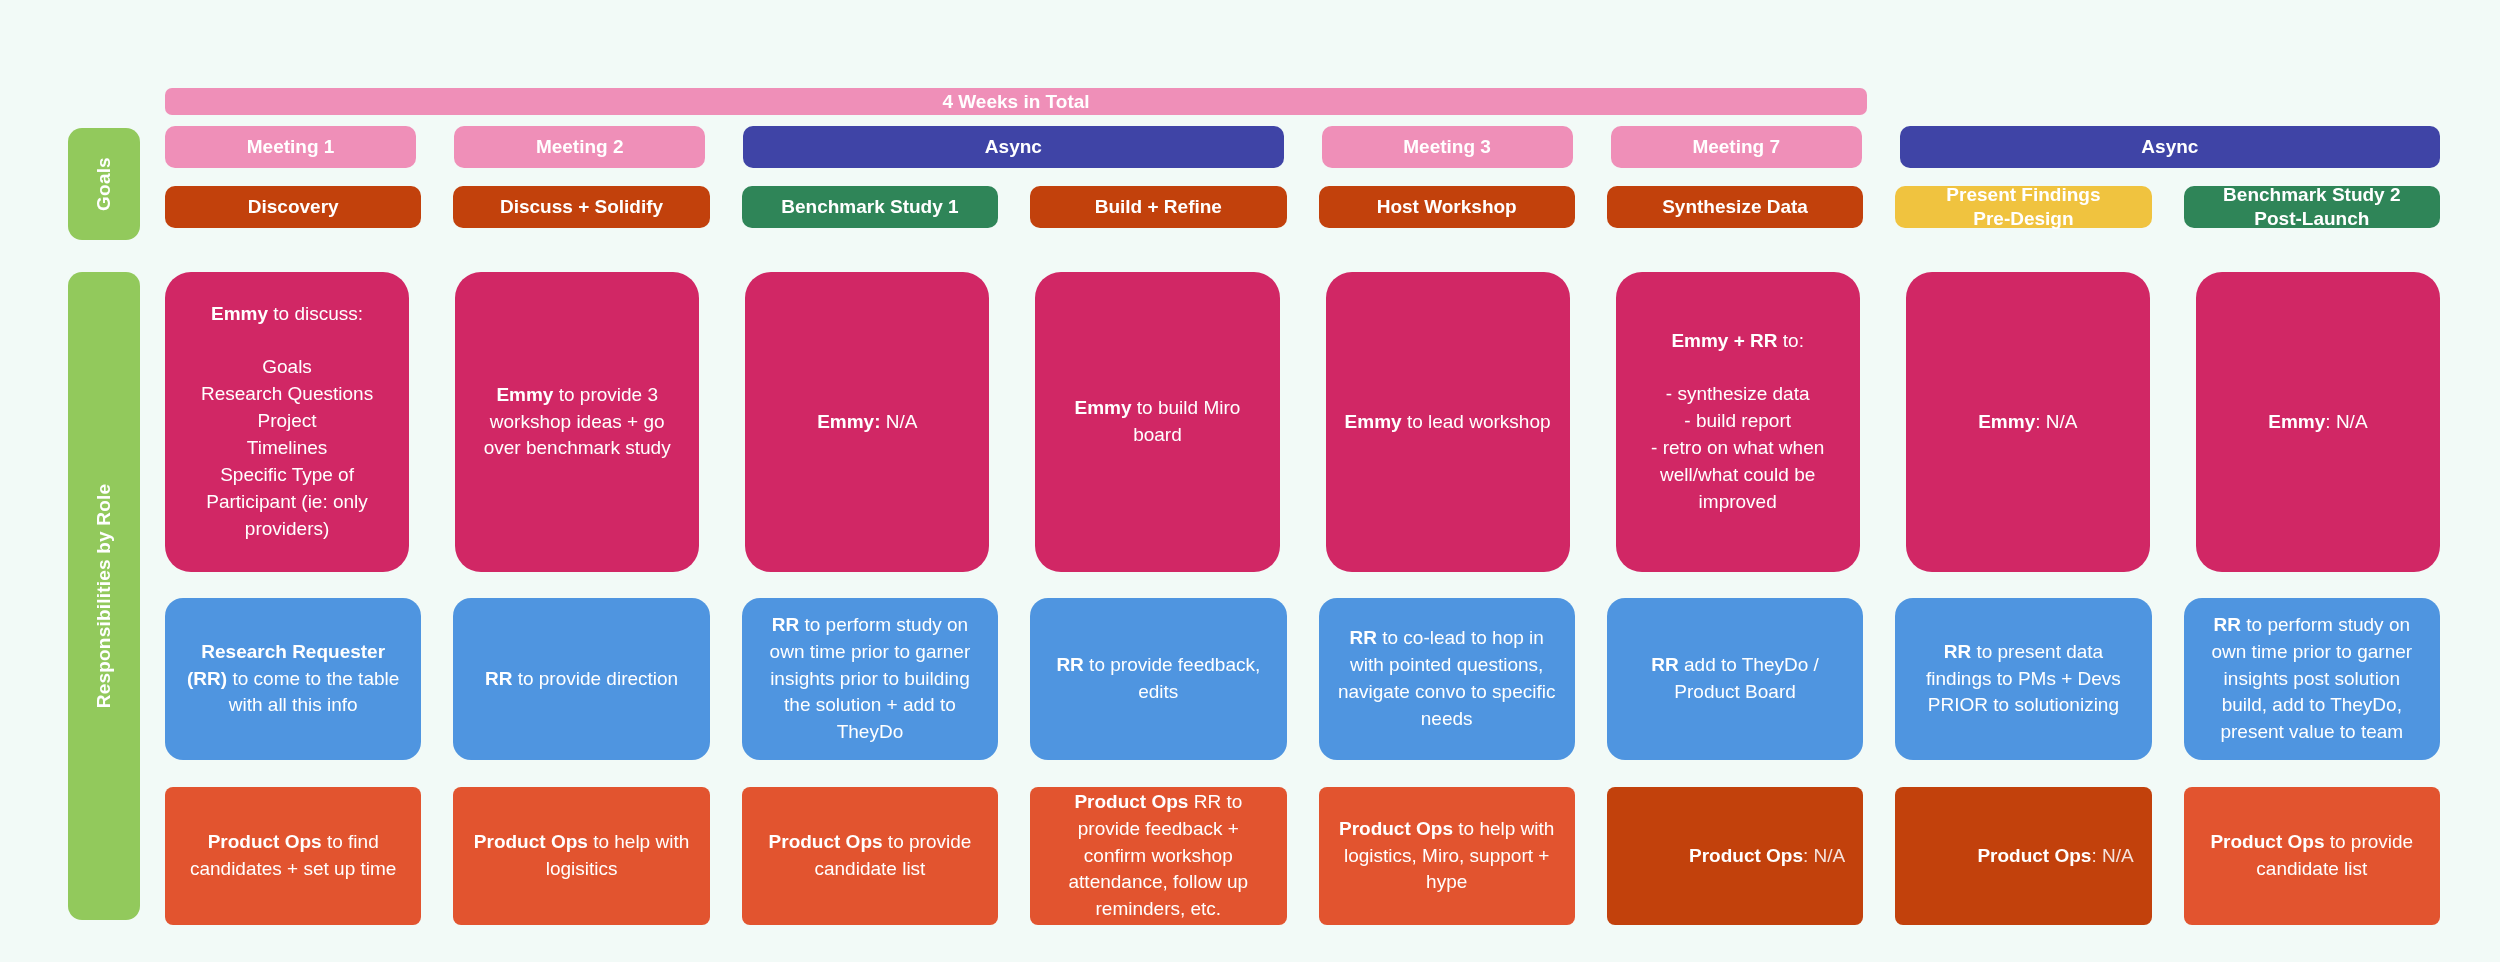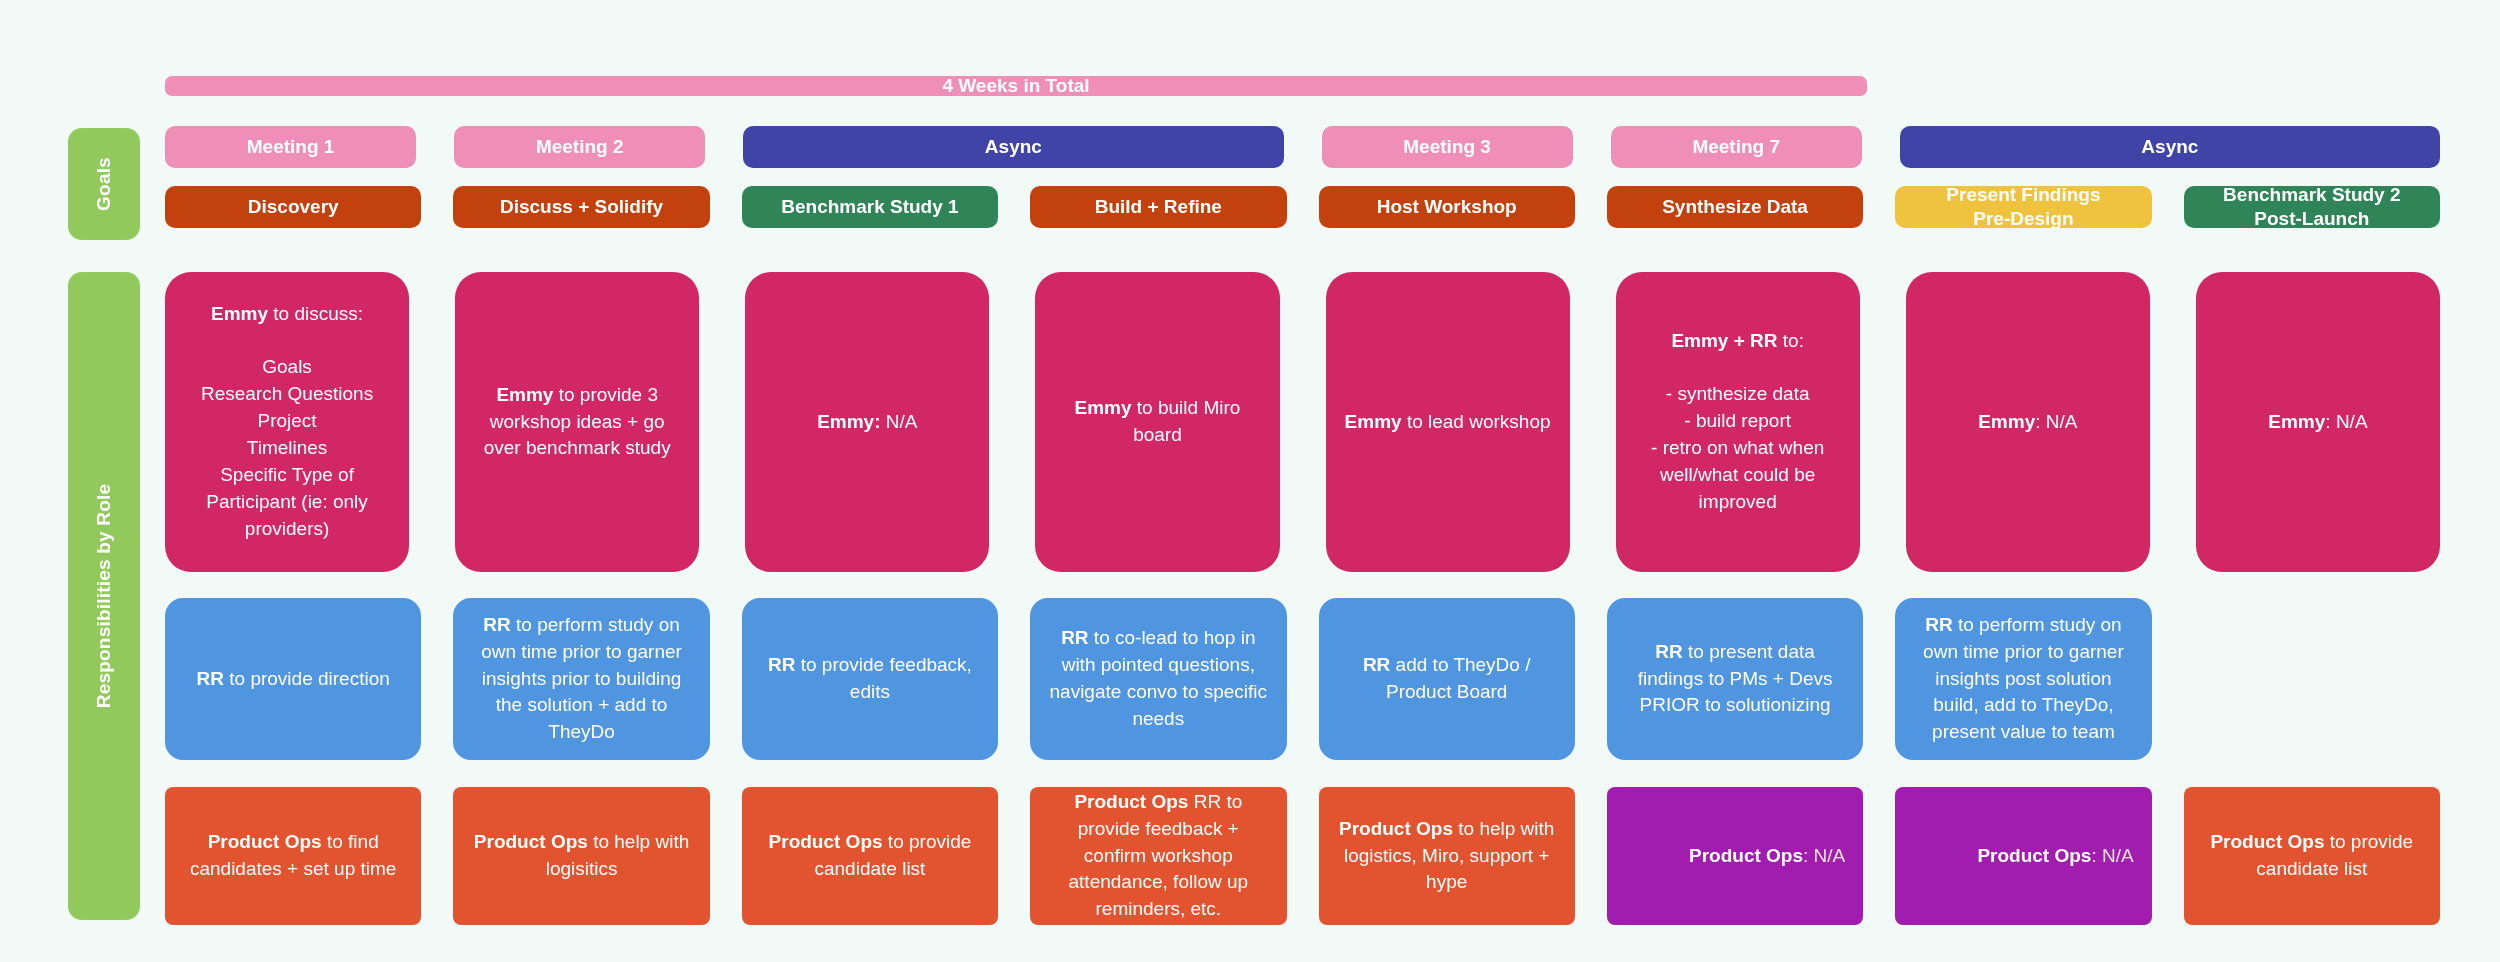--- a/index.html
+++ b/index.html
@@ -57,23 +57,23 @@
     width: 2275px;
     display: grid;
     grid-template-columns: repeat(8, 1fr);
     column-gap: 32px;
   }
 
   
   #timeline-banner {
     position: absolute;
     left: 165px;
-    top: 76px;
+    top: 88px;
     width: 1702px;
-    height: 20px;
+    height: 27px;
     background: #ef8fb8;
     border-radius: 7px;
     display: flex;
     align-items: center;
     justify-content: center;
   }
   #timeline-banner .lbl {
     color: #ffffff;
     font-size: 19px;
     font-weight: 700;
@@ -141,21 +141,21 @@
     border-radius: 18px;
     font-size: 19px;
   }
   .ops-card {
     height: 138px;
     background: #e2542f;
     border-radius: 8px;
     font-size: 19px;
     justify-content: flex-end;
   }
-  .ops-card.muted { background: #a21caf; }
+  .ops-card.muted { background: #c2410c; }
   .ops-card.muted .t-strong { color: #ffffff; }
   .ops-card.muted .t-rest { color: #f5e3dc; }
 
   .t-strong { font-weight: 700; }
   .t-rest   { font-weight: 400; }
 
   .stack { display: block; }
   .stack .hdr { display: block; margin-bottom: 26px; }
   .stack .ln  { display: block; }
 </style>
@@ -258,20 +258,23 @@
       </div>
       <div class="resp-card emmy-card">
         <span><span class="t-strong">Emmy</span><span class="t-rest">: N/A</span></span>
       </div>
       <div class="resp-card emmy-card">
         <span><span class="t-strong">Emmy</span><span class="t-rest">: N/A</span></span>
       </div>
     </div>
   <div class="grid" id="row-rr">
       <div class="resp-card rr-card">
+        <span><span class="t-strong">Research Requester (RR)</span><span class="t-rest"> to come to the table with all this info</span></span>
+      </div>
+      <div class="resp-card rr-card">
         <span><span class="t-strong">RR</span><span class="t-rest"> to provide direction</span></span>
       </div>
       <div class="resp-card rr-card">
         <span><span class="t-strong">RR</span><span class="t-rest"> to perform study on own time prior to garner insights prior to building the solution + add to TheyDo</span></span>
       </div>
       <div class="resp-card rr-card">
         <span><span class="t-strong">RR</span><span class="t-rest"> to provide feedback, edits</span></span>
       </div>
       <div class="resp-card rr-card">
         <span><span class="t-strong">RR</span><span class="t-rest"> to co-lead to hop in with pointed questions, navigate convo to specific needs</span></span>

